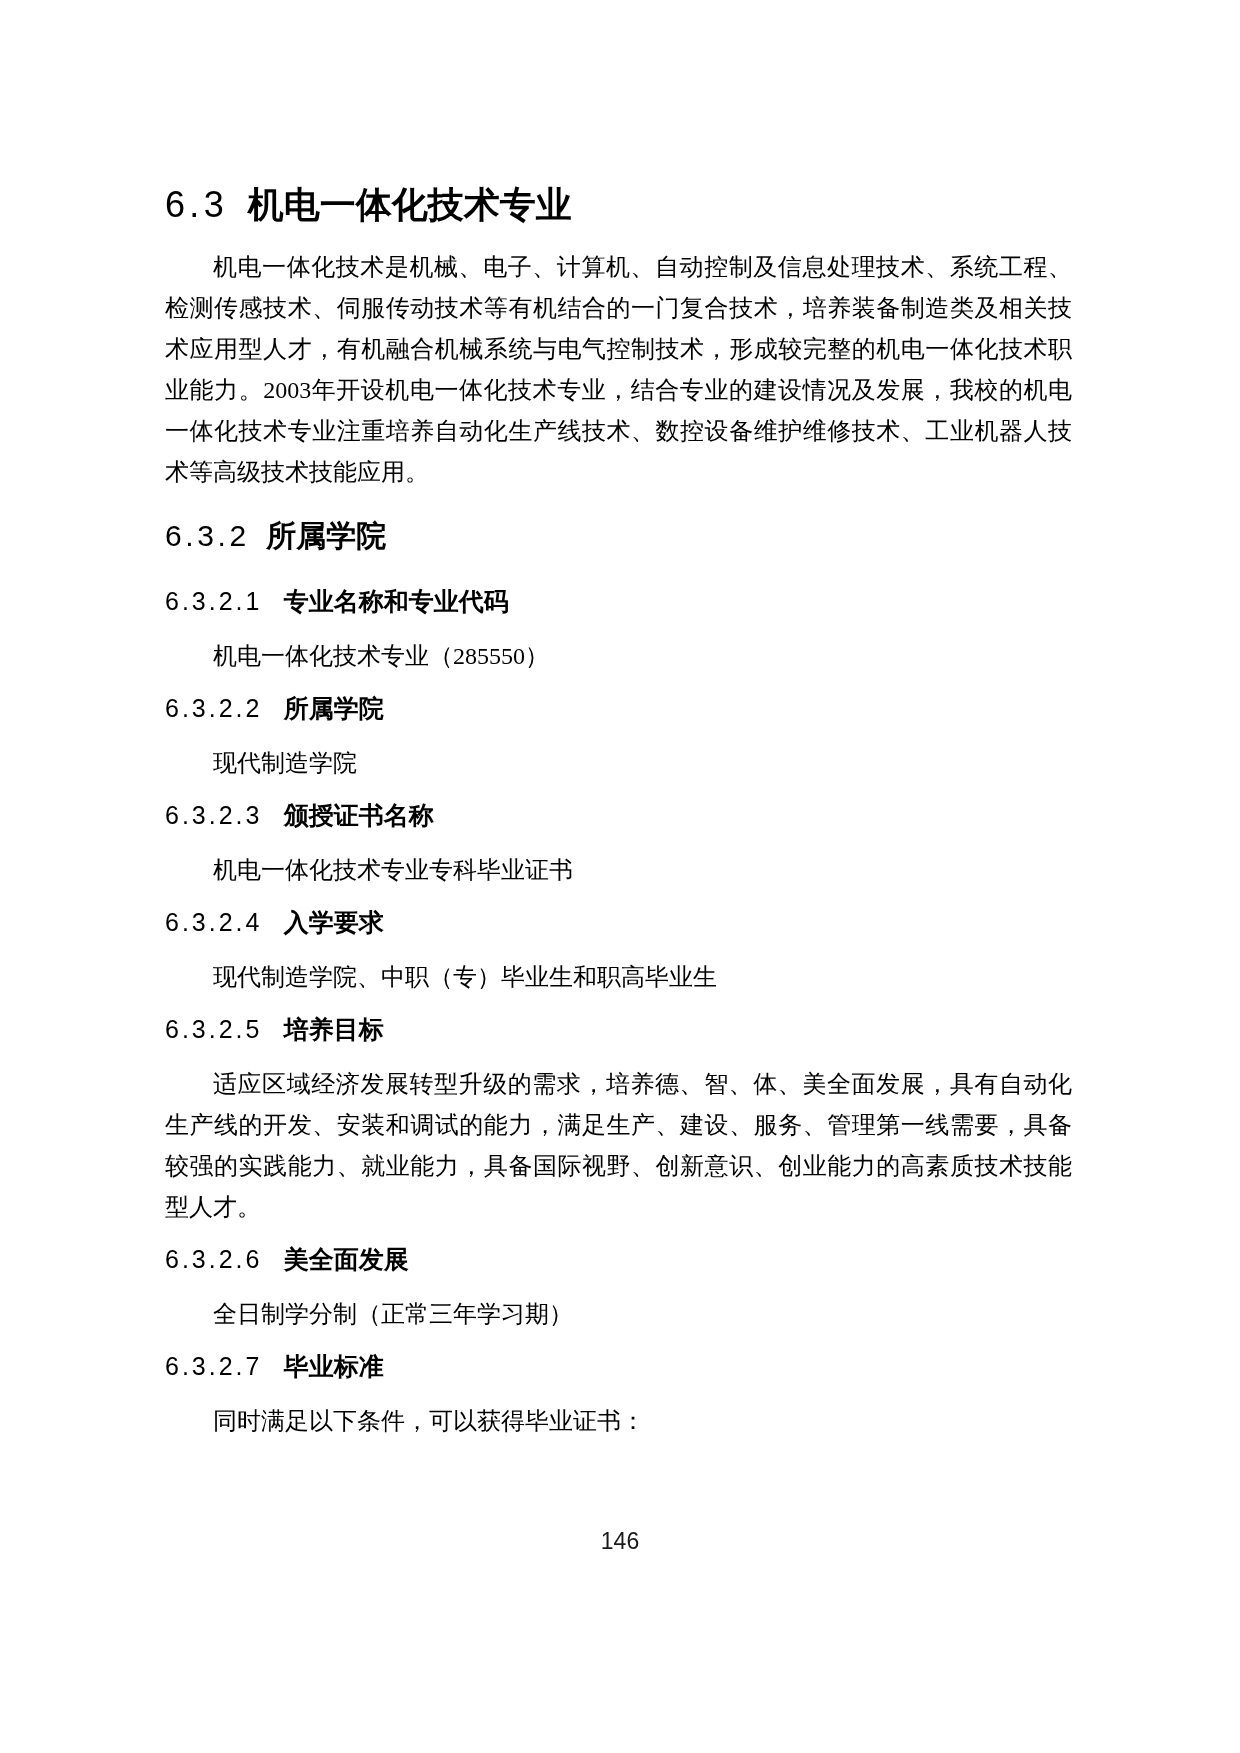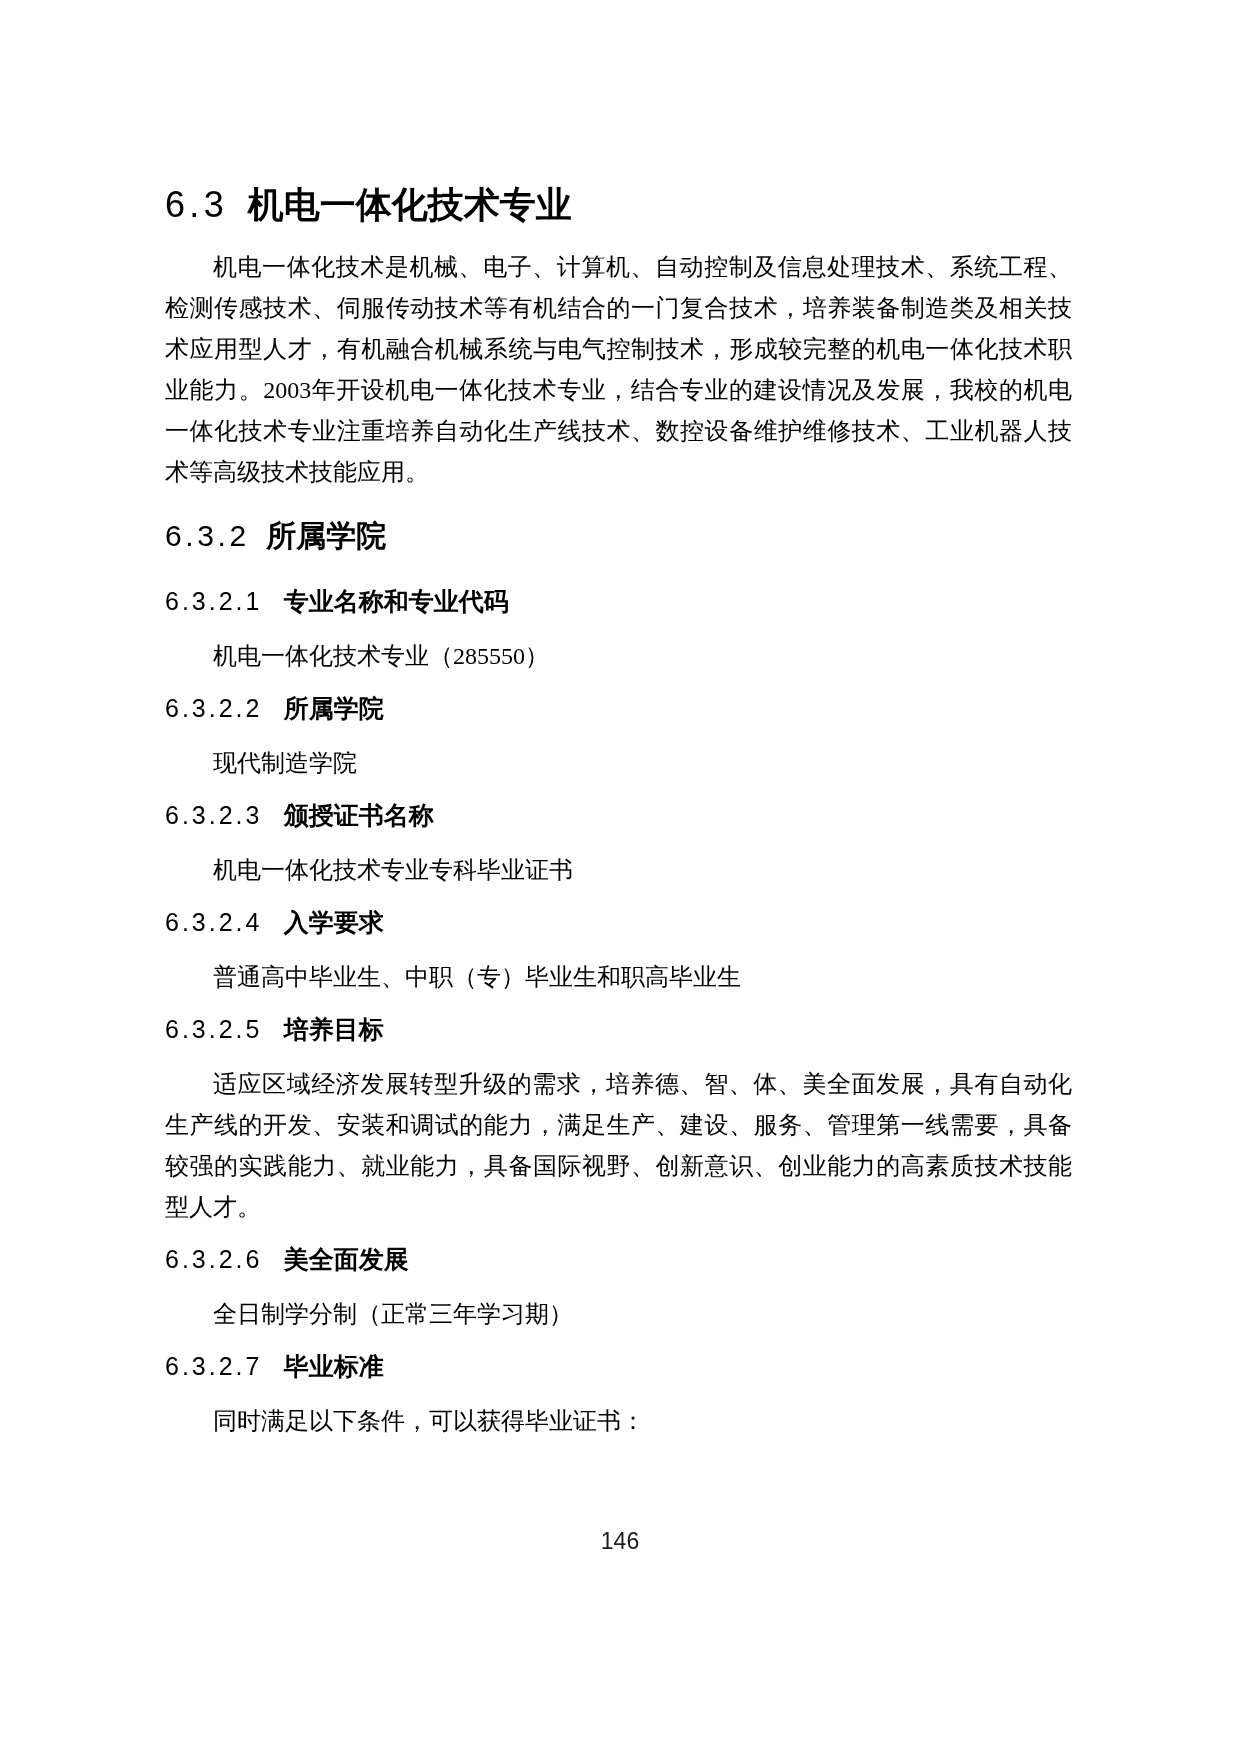--- a/index.html
+++ b/index.html
@@ -87,21 +87,21 @@
     <h3>
       <span class="num">6.3.2.3</span><span>颁授证书名称</span>
     </h3>
     <p class="body single">机电一体化技术专业专科毕业证书</p>
   </div>
 
   <div>
     <h3>
       <span class="num">6.3.2.4</span><span>入学要求</span>
     </h3>
-    <p class="body single">普通高中毕业生、中职（专）毕业生和职高毕业生</p>
+    <p class="body single">现代制造学院、中职（专）毕业生和职高毕业生</p>
   </div>
 
   <div>
     <h3>
       <span class="num">6.3.2.5</span><span>培养目标</span>
     </h3>
     <p class="body">适应区域经济发展转型升级的需求，培养德、智、体、美全面发展，具有自动化生产线的开发、安装和调试的能力，满足生产、建设、服务、管理第一线需要，具备较强的实践能力、就业能力，具备国际视野、创新意识、创业能力的高素质技术技能型人才。</p>
   </div>
 
   <div>

